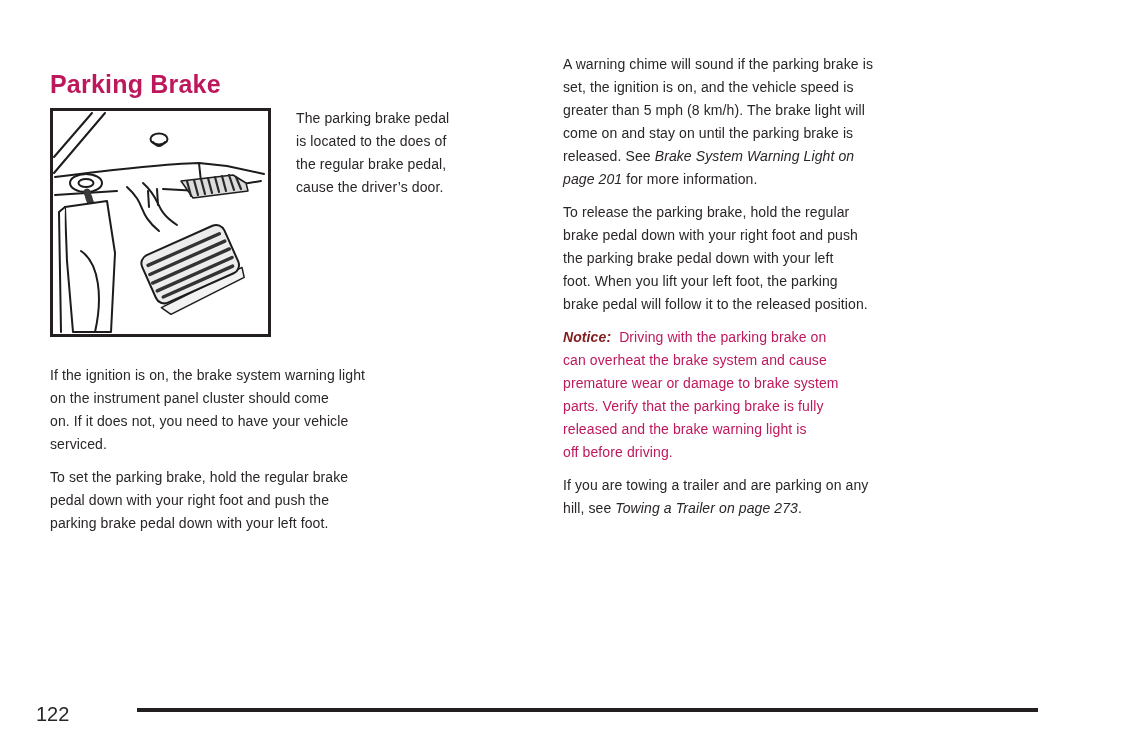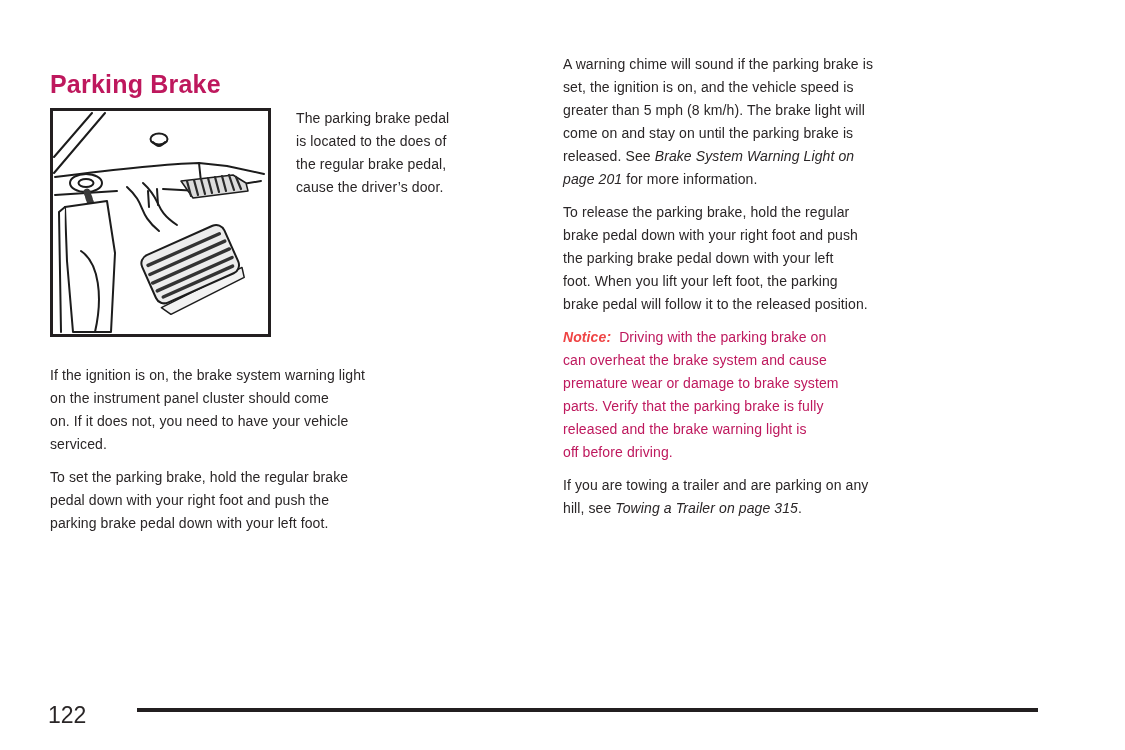--- a/index.html
+++ b/index.html
@@ -54,26 +54,26 @@
   }
   .right-col {
     position: absolute;
     left: 563px;
     top: 53px;
     width: 520px;
   }
   .para { margin: 0 0 10px 0; }
   .rs-i  { font-style: italic; }
   .rs-b  { font-weight: normal; color: #be185d; }
-  .rs-bi { font-weight: bold; font-style: italic; color: #ef4444; }
+  .rs-bi { font-weight: bold; font-style: italic; color: #7f1d1d; }
   .footer-page-number {
     position: absolute;
-    left: 48px;
+    left: 36px;
     top: 703px;
-    font-size: 23px;
+    font-size: 20px;
     line-height: 1.1;
     color: #2a2627;
   }
   .footer-rule {
     position: absolute;
     left: 137px;
     top: 708px;
     width: 901px;
     height: 4px;
     background: #231f20;
@@ -148,19 +148,19 @@
 
   <div class="left-col">
     <p class="rich para"><span>If the ignition is on, the brake system warning light</span><br><span>on the instrument panel cluster should come</span><br><span>on. If it does not, you need to have your vehicle</span><br><span>serviced.</span></p>
     <p class="rich para"><span>To set the parking brake, hold the regular brake</span><br><span>pedal down with your right foot and push the</span><br><span>parking brake pedal down with your left foot.</span></p>
   </div>
 
   <div class="right-col">
     <p class="rich para"><span>A warning chime will sound if the parking brake is</span><br><span>set, the ignition is on, and the vehicle speed is</span><br><span>greater than 5 mph (8 km/h). The brake light will</span><br><span>come on and stay on until the parking brake is</span><br><span>released. See </span><span class="rs-i">Brake System Warning Light on</span><br><span class="rs-i">page 201</span><span> for more information.</span></p>
     <p class="rich para"><span>To release the parking brake, hold the regular</span><br><span>brake pedal down with your right foot and push</span><br><span>the parking brake pedal down with your left</span><br><span>foot. When you lift your left foot, the parking</span><br><span>brake pedal will follow it to the released position.</span></p>
     <p class="rich para"><span class="rs-bi">Notice:</span><span class="rs-b">  Driving with the parking brake on</span><br><span class="rs-b">can overheat the brake system and cause</span><br><span class="rs-b">premature wear or damage to brake system</span><br><span class="rs-b">parts. Verify that the parking brake is fully</span><br><span class="rs-b">released and the brake warning light is</span><br><span class="rs-b">off before driving.</span></p>
-    <p class="rich para"><span>If you are towing a trailer and are parking on any</span><br><span>hill, see </span><span class="rs-i">Towing a Trailer on page 315</span><span>.</span></p>
+    <p class="rich para"><span>If you are towing a trailer and are parking on any</span><br><span>hill, see </span><span class="rs-i">Towing a Trailer on page 273</span><span>.</span></p>
   </div>
 
   <div class="footer-page-number">122</div>
   <div class="footer-rule"></div>
 
 </div>
 
 </body></html>

